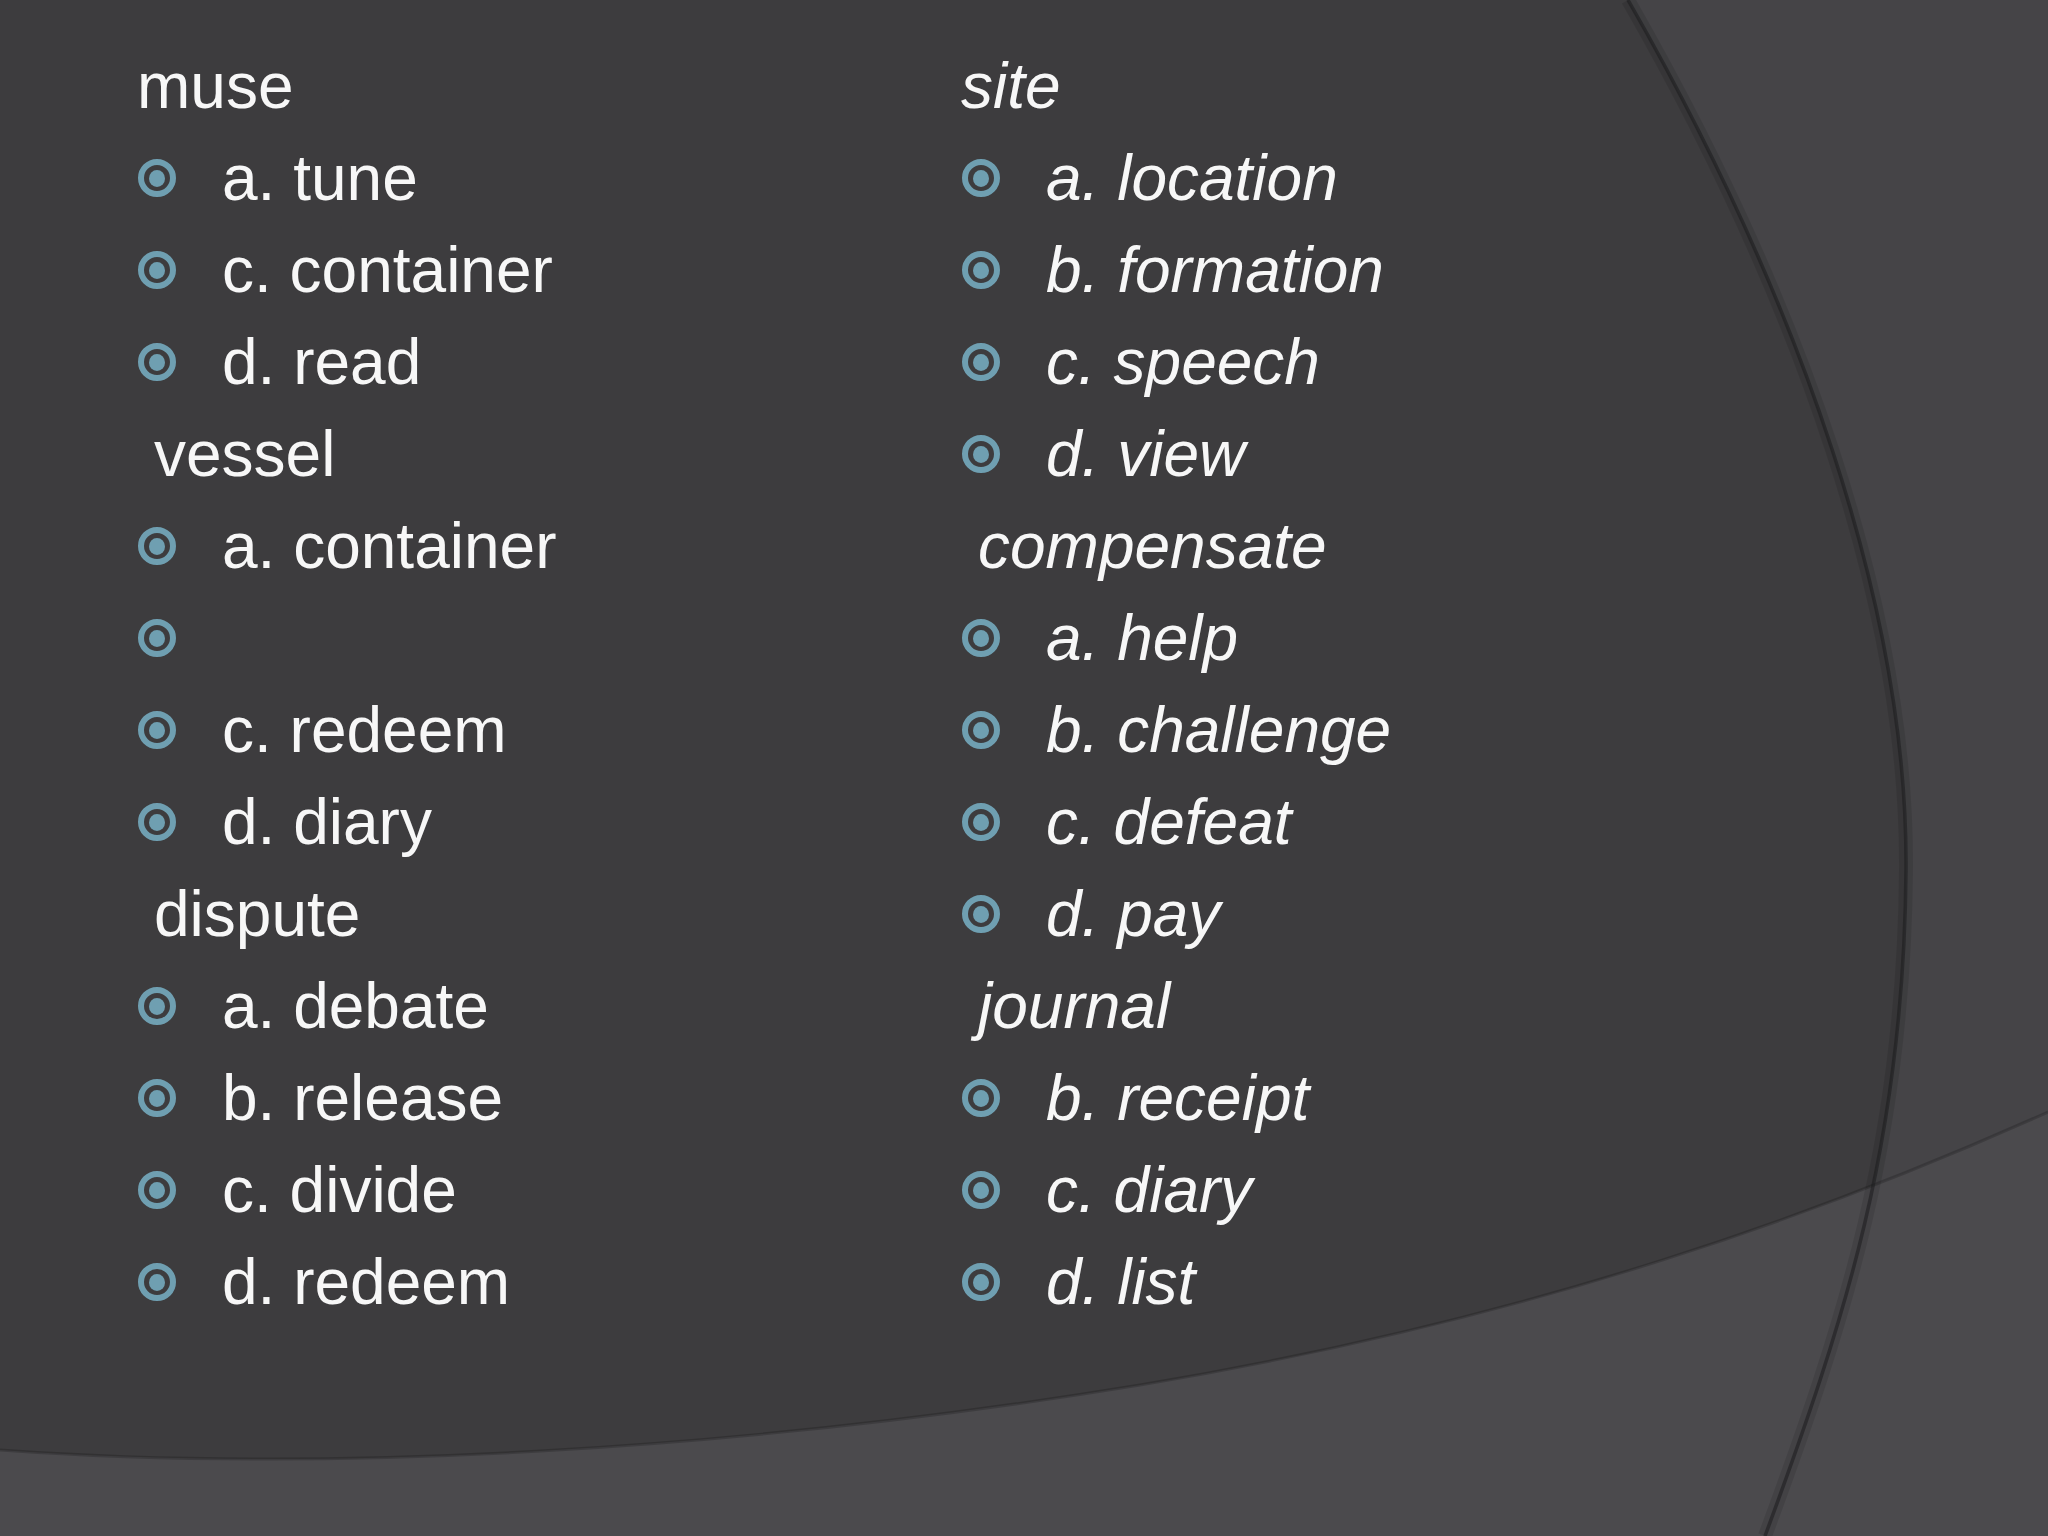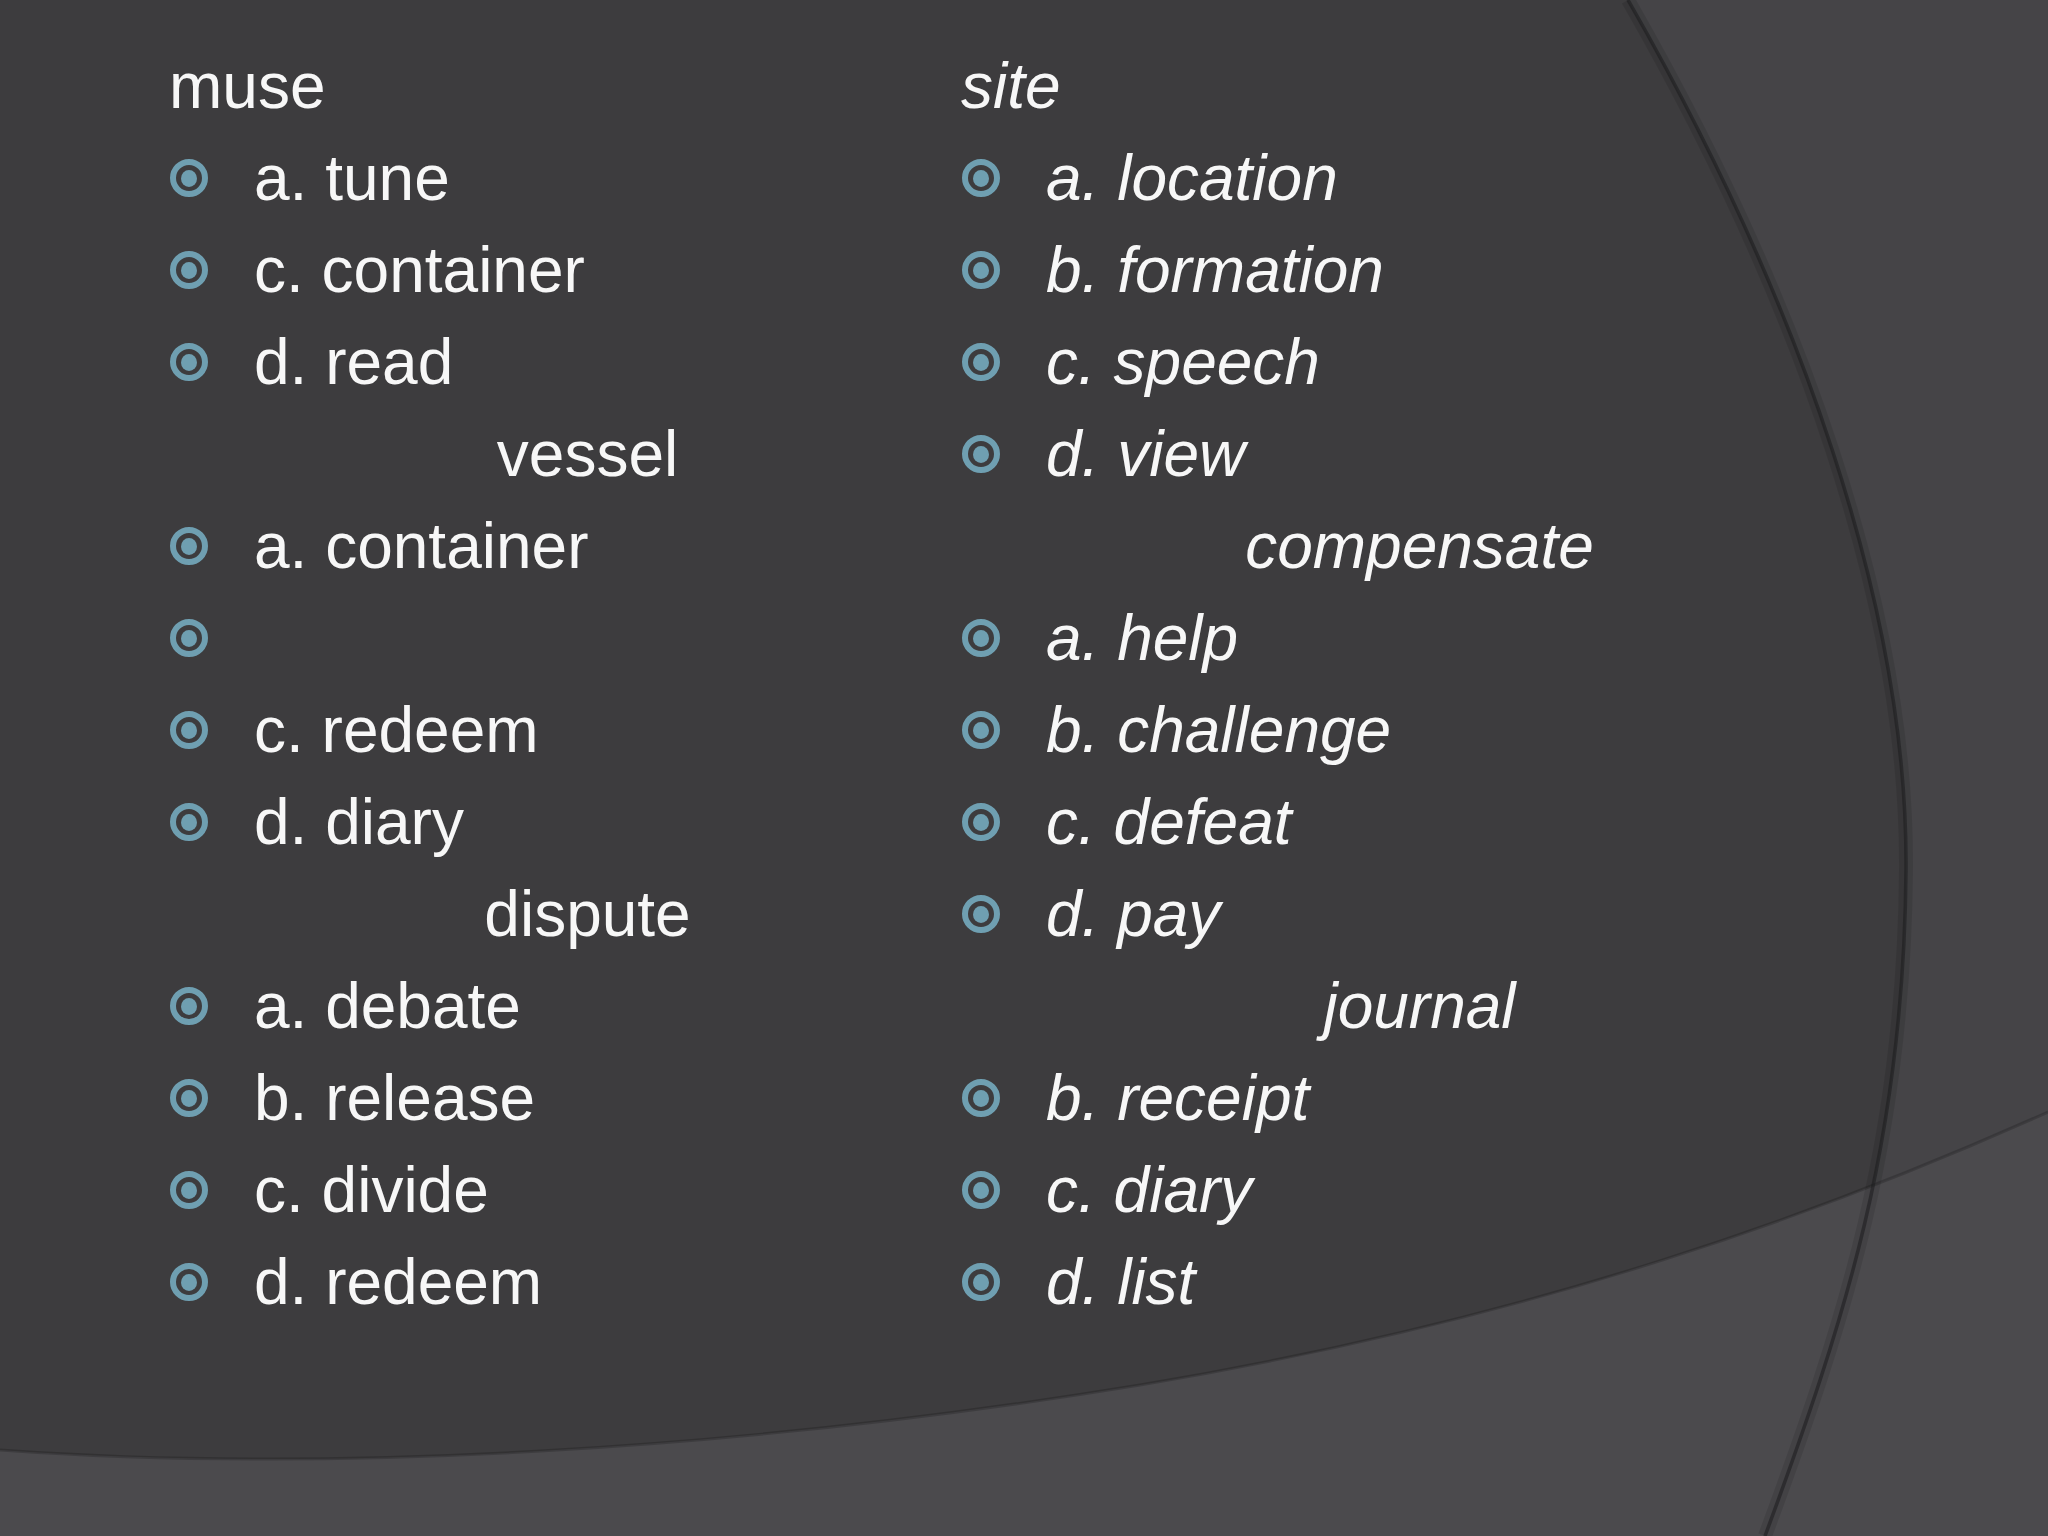--- a/index.html
+++ b/index.html
@@ -33,33 +33,33 @@
     position: absolute;
     inset: 0;
     z-index: 1;
   }
   .col {
     position: absolute;
     top: 40px;
     display: flex;
     flex-direction: column;
   }
-  .col-left  { left: 137px; width: 820px; margin-left: 32px; }
+  .col-left  { left: 137px; width: 820px; }
   .col-right { left: 961px; width: 900px; font-style: italic; }
 
   .row {
     height: 92px;
     display: flex;
     align-items: center;
     color: var(--text-color, #f7f7f7);
     font-size: 64px;
     line-height: 1;
     white-space: nowrap;
   }
-  .word-row.indented { padding-left: 17px; justify-content: center; }
+  .word-row.indented { padding-left: 17px; }
 
   .option-row .bullet {
     flex: 0 0 auto;
     box-sizing: border-box;
     width: 38px;
     height: 38px;
     margin-left: 1px;
     border: 6px solid var(--bullet-color, #6f9fb1);
     border-radius: 50%;
     display: flex;

